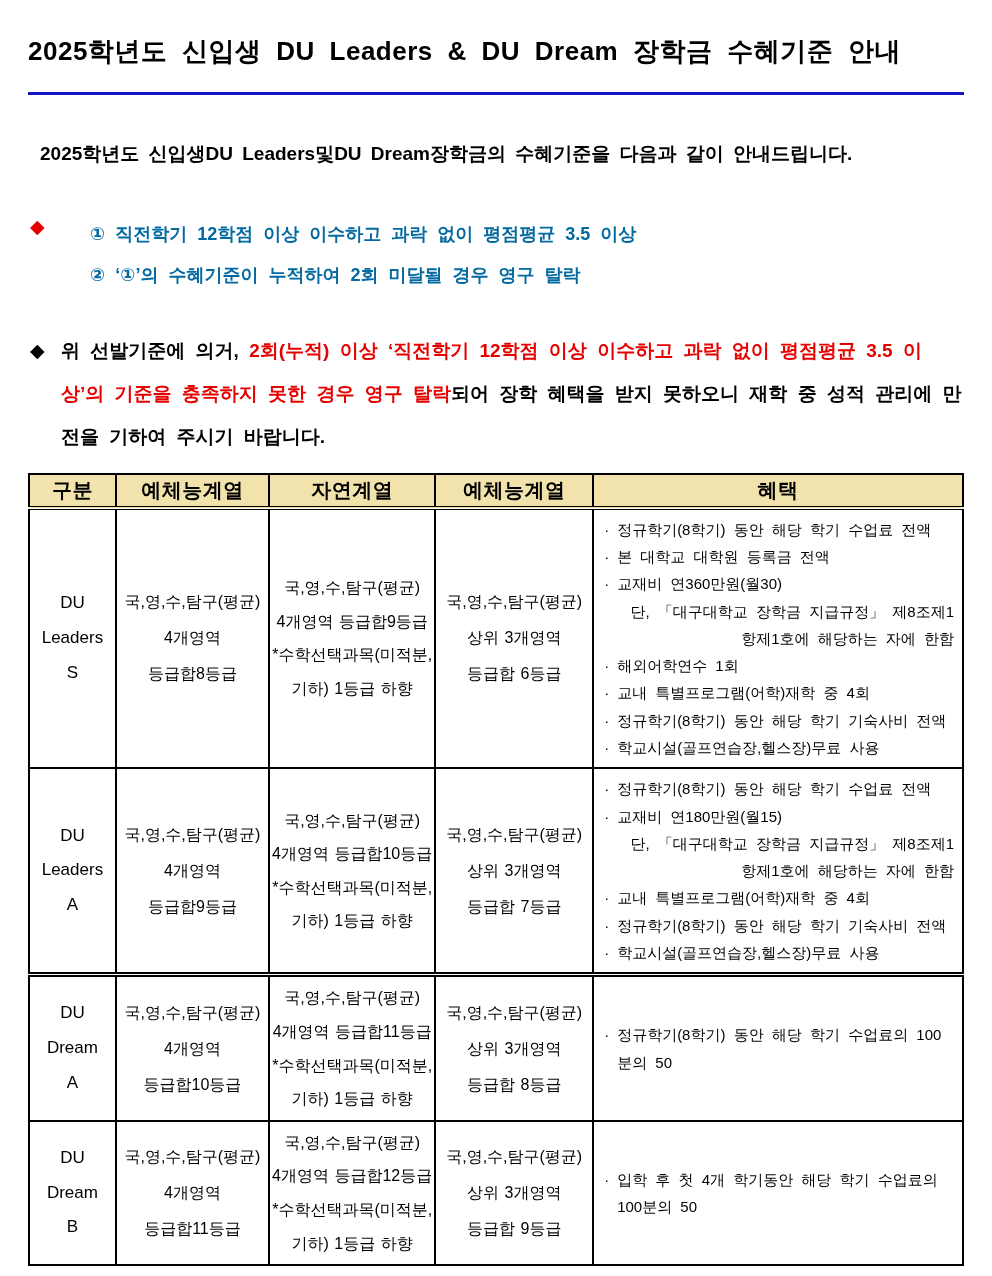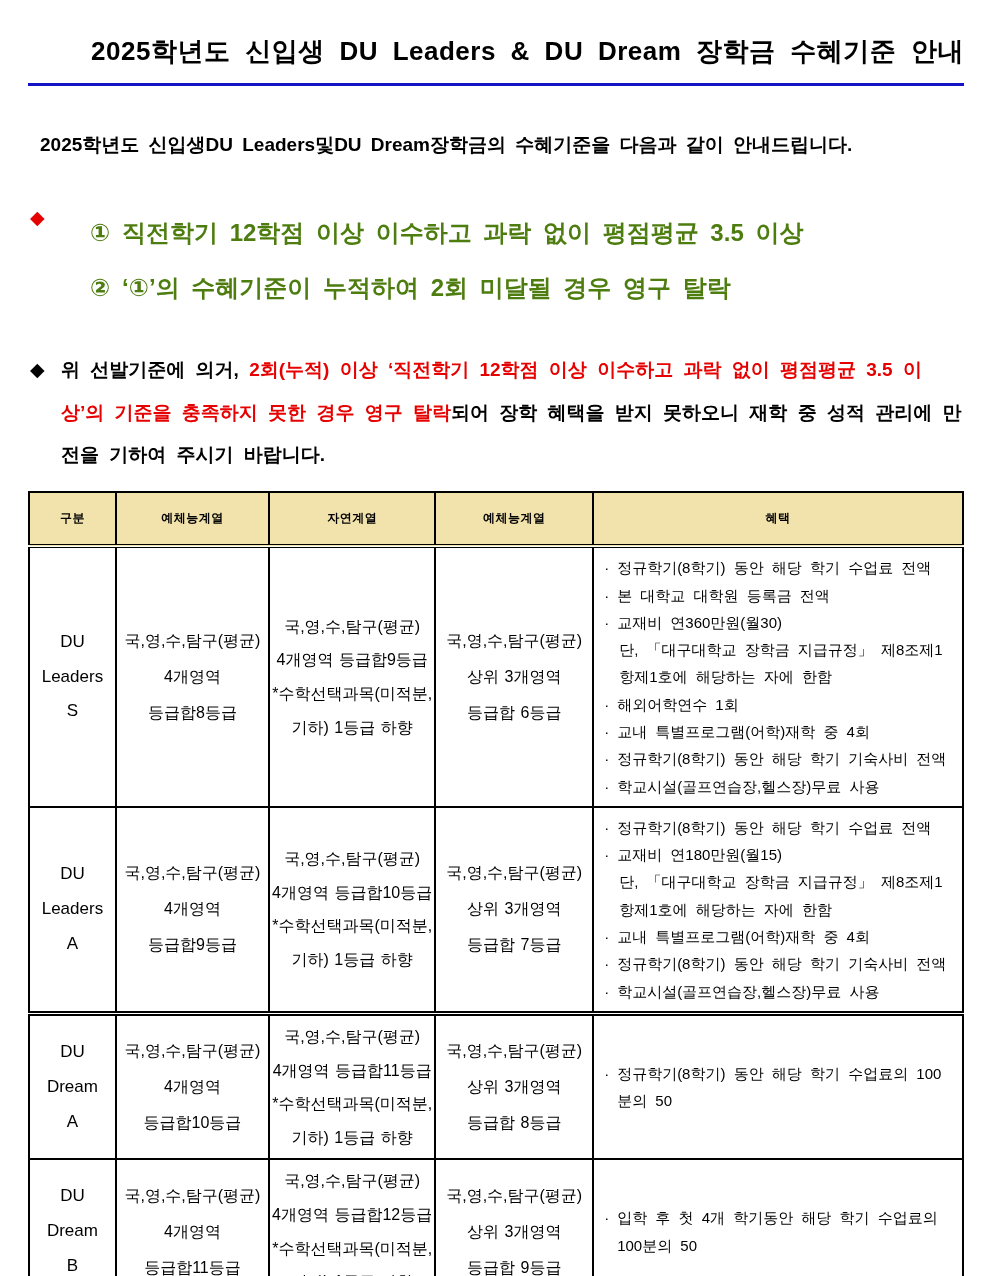--- a/index.html
+++ b/index.html
@@ -6,75 +6,75 @@
   html,body { margin:0; padding:0; }
   body {
     width:992px; height:1276px; background:#ffffff; color:#000;
     font-family:"Liberation Sans","DejaVu Sans",sans-serif;
     overflow:hidden;
   }
   .page { padding:26px 28px 0 28px; }
 
   
   .title {
-    text-align:right; font-size:26px; font-weight:bold;
+    text-align:left; font-size:26px; font-weight:bold;
     letter-spacing:0.5px; word-spacing:7px;
-    padding:8px 0 14px 0; white-space:nowrap;
+    padding:8px 0 23px 0; white-space:nowrap;
   }
   .title-rule { border:none; border-top:3px solid #1313c4; margin:0; }
 
   
   .intro {
     margin:46px 0 0 12px; font-size:19px; font-weight:600;
     word-spacing:4px; line-height:1.4;
   }
 
   
   .section { margin-top:46px; }
   .sec-heading {
     color:#e60000; font-weight:bold; font-size:19px; word-spacing:5px;
     position:relative; padding-left:30px; line-height:1.4;
   }
   .sec-heading .diamond { position:absolute; left:2px; top:0; color:#e60000; }
   .sec-items { margin:18px 0 0 62px; padding:0; list-style:none; }
   .sec-items li {
-    color:#4d7c0f; font-weight:bold; font-size:24px;
+    color:#0369a1; font-weight:bold; font-size:18px;
     line-height:2.3; word-spacing:5px;
   }
 
   
   .notice {
     margin-top:34px; position:relative; padding-left:33px;
     font-size:19px; font-weight:600; line-height:2.25; word-spacing:5px;
   }
   .notice .diamond { position:absolute; left:2px; top:0; color:#000; }
   .notice .hl { color:#e60000; font-weight:bold; }
 
   
   table.criteria {
     width:936px; border-collapse:collapse; margin-top:14px;
     border:2px solid #000; table-layout:fixed;
   }
   th {
     background:#f2e3ac; border:2px solid #000; border-bottom:4px double #000;
-    font-size:12px; font-weight:bold; height:54px; padding:2px;
+    font-size:20px; font-weight:bold; height:34px; padding:2px;
     letter-spacing:0.5px;
   }
   td {
     border:2px solid #000; text-align:center; vertical-align:middle;
     font-size:16px; padding:4px 2px;
   }
   tr.group-divider td { border-bottom:5px double #000; }
   td.name-cell { font-weight:normal; font-size:17px; line-height:2.05; }
   td.crit-cell { line-height:2.25; word-spacing:1px; }
   td.crit-cell.tight { line-height:2.1; }
   td.benefit-cell { text-align:left; padding:6px 8px 6px 8px; font-size:15px; }
   .benefit-line { position:relative; padding-left:15px; line-height:1.82; word-spacing:4px; }
   .benefit-line .bullet { position:absolute; left:2px; top:0; }
-  .benefit-line.cont { padding-left:17px; }
+  .benefit-line.cont { padding-left:17px;text-align:right; }
   tbody tr:nth-child(1) td { height:252px; }
   tbody tr:nth-child(2) td { height:205px; }
   tbody tr:nth-child(3) td { height:118px; }
   tbody tr:nth-child(4) td { height:122px; }
 </style>
 </head>
 <body>
 
 <div class="page">
 

